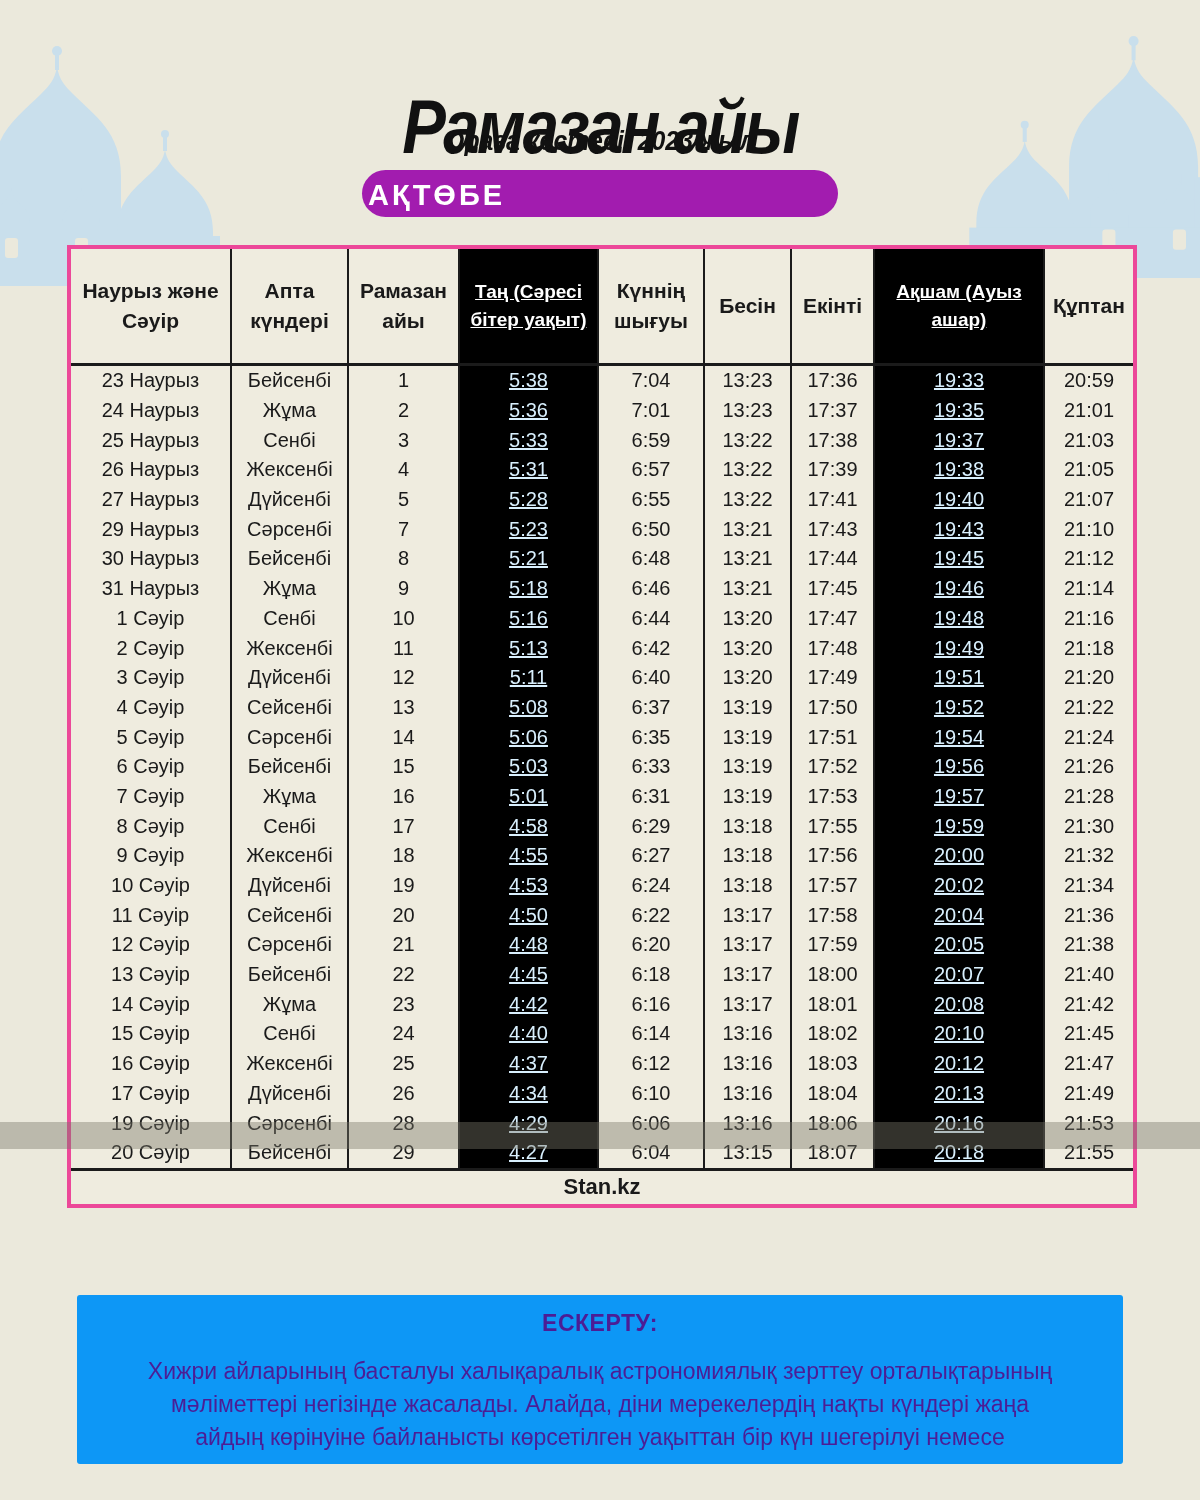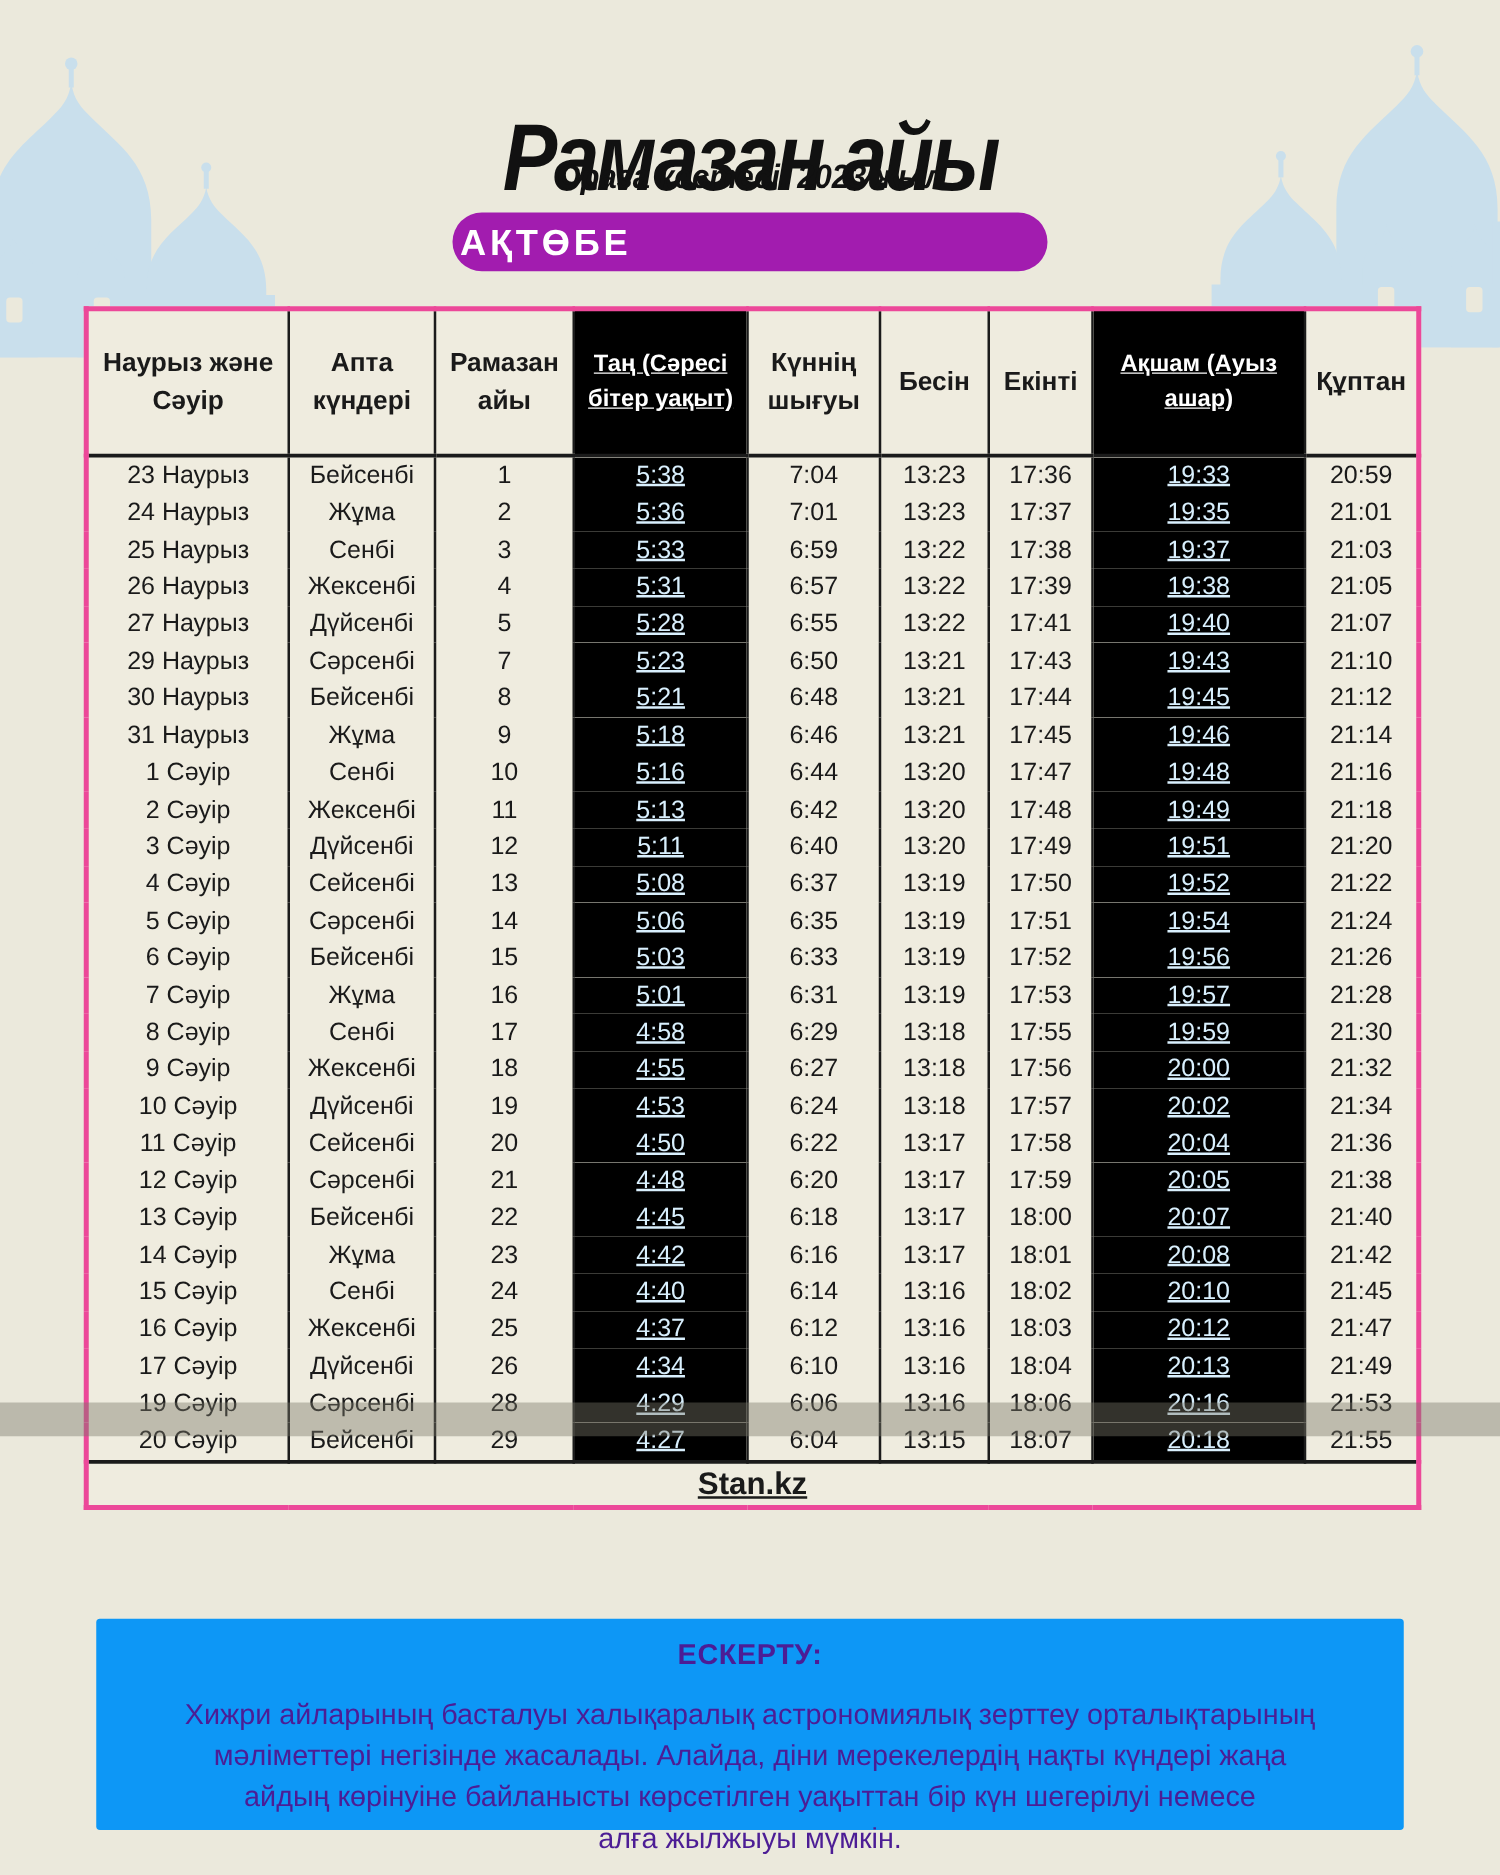--- a/index.html
+++ b/index.html
@@ -45,21 +45,21 @@
   table.prayer thead th{
     height:114px;font-size:21px;font-weight:bold;line-height:1.45;
     border-bottom:3px solid #1b1b1b;padding:0 6px;
   }
   table.prayer thead th.blue{font-size:19px;}
   table.prayer tbody td{height:29.7px;font-size:20px;font-weight:normal;}
   table.prayer td.blue, table.prayer th.blue{background:#000000;color:#ffffff;text-decoration:underline;}
   table.prayer tbody td.blue{color:#d9f0fe;}
   table.prayer tfoot td{
     height:33px;border-top:3px solid #1b1b1b;
-    font-size:25px;font-weight:bold;text-decoration:underline;
+    font-size:22px;font-weight:bold;
   }
 
   .highlight-band{
     position:absolute;left:0;top:1122px;width:1200px;height:27px;z-index:3;
     background:rgba(122,118,106,0.42);pointer-events:none;
   }
 
   .note{
     position:absolute;left:77px;top:1295px;width:1046px;height:169px;z-index:2;
     background:#0d97f6;color:#4c1d95;text-align:center;border-radius:3px;
@@ -449,15 +449,14 @@
 </table>
 
 <div class="highlight-band"></div>
 
 <div class="note">
   <div class="note-title">ЕСКЕРТУ:</div>
   <div class="note-body">
     <div>Хижри айларының басталуы халықаралық астрономиялық зерттеу орталықтарының</div>
     <div>мәліметтері негізінде жасалады. Алайда, діни мерекелердің нақты күндері жаңа</div>
     <div>айдың көрінуіне байланысты көрсетілген уақыттан бір күн шегерілуі немесе</div>
-    <div>алға жылжыуы мүмкін.</div>
   </div>
 </div>
 
 </body></html>

